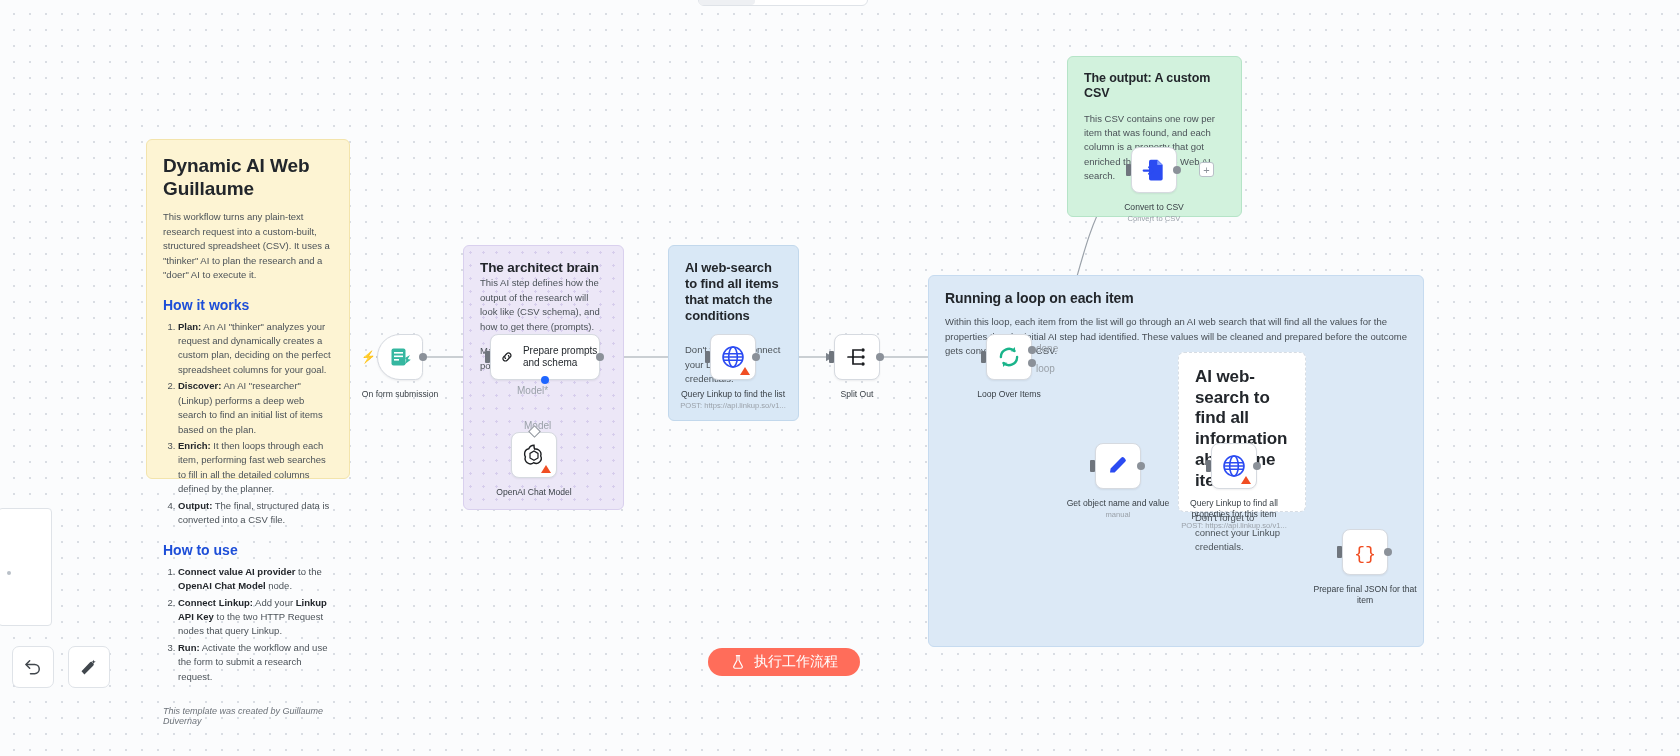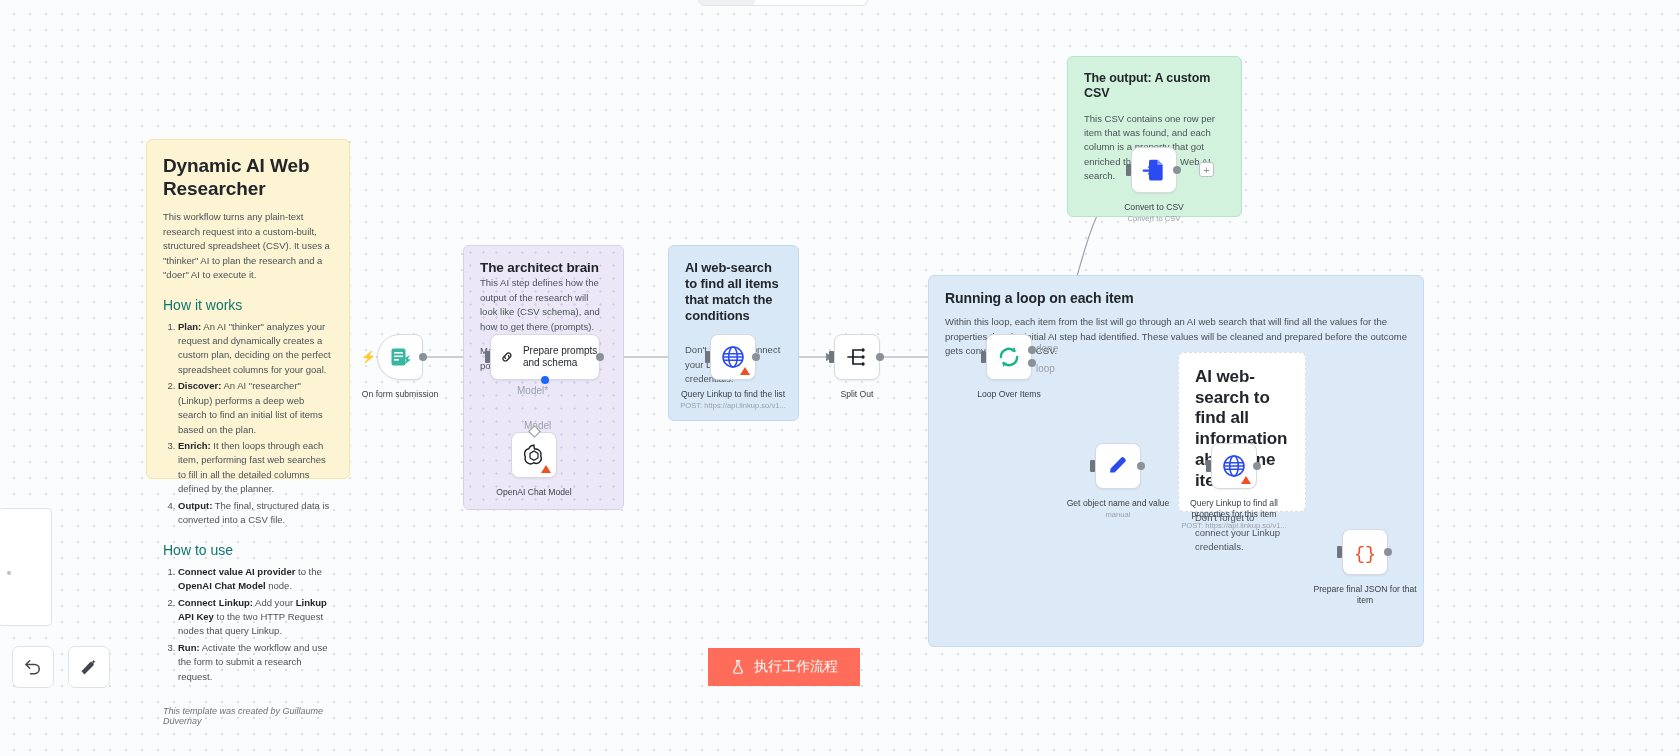--- a/index.html
+++ b/index.html
@@ -16,21 +16,21 @@
     background-color: #fbfcfd;
     background-image: radial-gradient(circle, #d9dde3 1px, transparent 1.2px);
     background-size: 16px 16px;
     background-position: 6px 6px;
   }
   .svg-layer { position: absolute; left:0; top:0; width:1680px; height:756px; pointer-events:none; }
 
   
   .sticky { position: absolute; border-radius: 6px; padding: 14px 16px; }
   .sticky h2 { margin: 0 0 10px 0; font-size: 19px; font-weight: 600; color: #22262b; line-height: 1.22; letter-spacing: -0.1px;}
-  .sticky h3 { margin: 14px 0 7px 0; font-size: 14px; font-weight: 400; color: #0f766e; }
+  .sticky h3 { margin: 14px 0 7px 0; font-size: 14px; font-weight: 700; color: #1d4ed8; }
   .sticky p  { margin: 0 0 7px 0; font-size: 9.5px; line-height: 1.52; color: #4b5258; }
   .sticky ol { margin: 0 0 4px 0; padding-left: 15px; }
   .sticky li { font-size: 9.5px; line-height: 1.52; color: #4b5258; margin-bottom: 2px; }
   .sticky b { color: #22262b; font-weight: 700; }
   .sticky .credit { font-size: 9px; font-style: italic; color: #6b7178; margin-top: 22px; }
 
   .note-yellow { background:#fdf4d3; border:1px solid #f3e4ac; }
   .note-purple { background:#ece7f7; border:1px solid #d9d0ee;
     background-image: radial-gradient(circle, #d6cdec 1px, transparent 1.1px);
     background-size: 13px 13px; }
@@ -69,22 +69,22 @@
   .tab-strip { position:absolute; left:698px; top:-26px; width:170px; height:32px;
      background:#fff; border:1px solid #dfe3e8; border-radius:6px; display:flex; align-items:flex-end; }
   .tab-strip .tab { flex:1; text-align:center; font-size:11px; color:#6b7178; padding-bottom:6px; }
   .tab-strip .tab.active { color:#22262b; background:#eef0f3; border-radius:4px; height:100%;
      display:flex; align-items:flex-end; justify-content:center; }
   .panel-left { position:absolute; left:-2px; top:508px; width:54px; height:118px;
      background:#fff; border:1px solid #dfe3e8; border-radius:4px; }
   .panel-left .dot { position:absolute; left:8px; top:62px; width:4px;height:4px;background:#b9c0c8;border-radius:50%; }
   .ctl-btn { position:absolute; width:42px; height:42px; background:#fff;
      border:1px solid #dfe3e8; border-radius:7px; display:flex;align-items:center;justify-content:center; }
-  .run-btn { position:absolute; left:708px; top:648px; width:152px; height:38px;
-     background:#ff6d5a; border-radius:0; display:flex;align-items:center;justify-content:center; gap:8px;
+  .run-btn { position:absolute; left:708px; top:648px; width:152px; height:28px;
+     background:#ff6d5a; border-radius:14px; display:flex;align-items:center;justify-content:center; gap:8px;
      color:#fff; font-size:14px; }
 </style>
 </head>
 <body>
 
 <div id="canvas">
 
   <svg class="svg-layer">
     <defs>
       <marker id="arw" markerWidth="7" markerHeight="7" refX="5" refY="3.5" orient="auto">
@@ -111,21 +111,21 @@
     </g>
   </svg>
 
   <div class="tab-strip">
     <div class="tab active">编辑器</div>
     <div class="tab">JSON</div>
     <div class="tab">评估</div>
   </div>
 
   <div class="sticky note-yellow" style="left:146px; top:139px; width:204px; height:340px;">
-    <h2>Dynamic AI Web Researcher</h2>
+    <h2>Dynamic AI Web Guillaume</h2>
     <p>This workflow turns any plain-text research request into a custom-built, structured spreadsheet (CSV). It uses a "thinker" AI to plan the research and a "doer" AI to execute it.</p>
     <h3>How it works</h3>
     <ol>
       <li><b>Plan:</b><span> An AI "thinker" analyzes your request and dynamically creates a custom plan, deciding on the perfect spreadsheet columns for your goal.</span></li>
       <li><b>Discover:</b><span> An AI "researcher" (Linkup) performs a deep web search to find an initial list of items based on the plan.</span></li>
       <li><b>Enrich:</b><span> It then loops through each item, performing fast web searches to fill in all the detailed columns defined by the planner.</span></li>
       <li><b>Output:</b><span> The final, structured data is converted into a CSV file.</span></li>
     </ol>
     <h3>How to use</h3>
     <ol>

